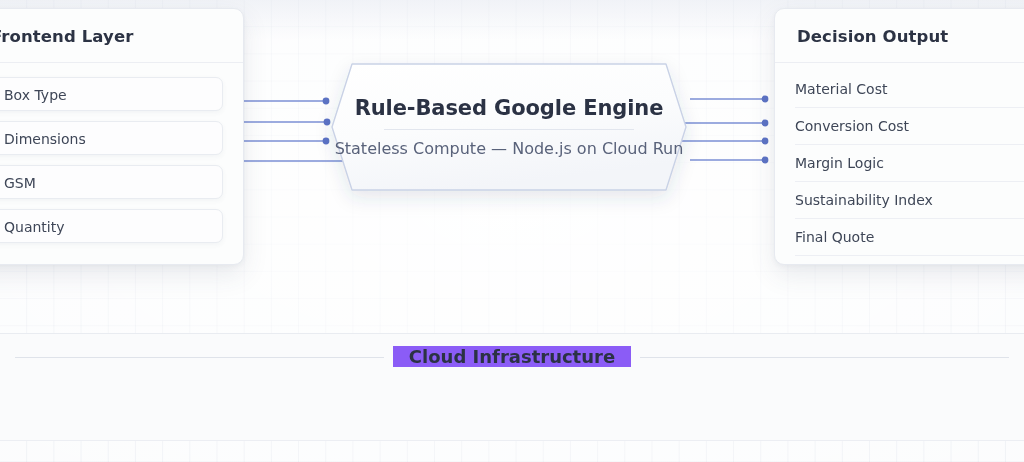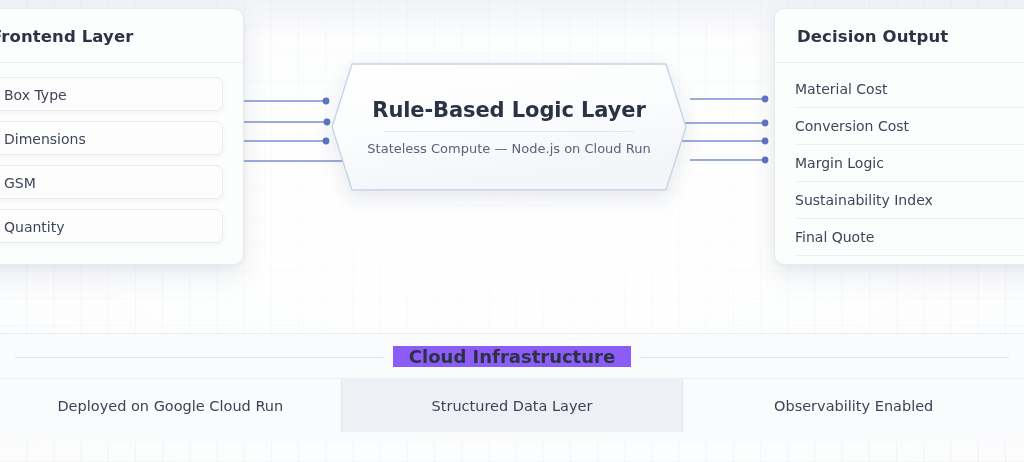--- a/index.html
+++ b/index.html
@@ -110,21 +110,21 @@
     color: #2b3244;
     letter-spacing: -0.1px;
   }
   .engine-rule {
     width: 250px;
     height: 1px;
     background: #e2e6ee;
     margin: 9px 0 9px 0;
   }
   .engine-sub {
-    font-size: 13px;
+    font-size: 16px;
     color: #59627a;
   }
 
   
   #infra {
     position: absolute;
     left: 0; top: 333px;
     width: 1024px; height: 108px;
     background: #fafbfc;
     border-top: 1px solid #e9ecf1;
@@ -231,21 +231,21 @@
           <stop offset="55%" stop-color="#fbfcfd"></stop>
           <stop offset="100%" stop-color="#f3f5f9"></stop>
         </linearGradient>
         <filter id="hexshadow" x="-25%" y="-35%" width="150%" height="180%">
           <feDropShadow dx="0" dy="7" stdDeviation="9" flood-color="#3c4864" flood-opacity="0.12"></feDropShadow>
         </filter>
       </defs>
       <path d="M 22 4 L 336 4 L 356 67 L 336 130 L 22 130 L 2 67 Z" fill="url(#hexgrad)" stroke="#c9d2e6" stroke-width="1.4" stroke-linejoin="round" filter="url(#hexshadow)"></path>
     </svg>
     <div class="engine-text">
-      <div class="engine-title">Rule-Based Logic Layer</div>
+      <div class="engine-title">Rule-Based Google Engine</div>
       <div class="engine-rule"></div>
       <div class="engine-sub">Stateless Compute — Node.js on Cloud Run</div>
     </div>
   </div>
 
   <div class="card" id="right-card">
     <div class="card-title">Decision Output</div>
     <div class="card-body" id="output-rows">
         <div class="orow">Material Cost</div>
         <div class="orow">Conversion Cost</div>
@@ -254,21 +254,16 @@
         <div class="orow">Final Quote</div>
       </div>
   </div>
 
   <div id="infra">
     <div class="infra-head">
       <div class="infra-line l"></div>
       <div class="infra-line r"></div>
       <div class="infra-title">Cloud Infrastructure</div>
     </div>
-    <div class="infra-cells" id="infra-cells">
-        <div class="infra-cell">Deployed on Google Cloud Run</div>
-        <div class="infra-cell active">Structured Data Layer</div>
-        <div class="infra-cell">Observability Enabled</div>
-      </div>
     <div class="infra-foot"></div>
   </div>
 
 </div>
 
 </body></html>

